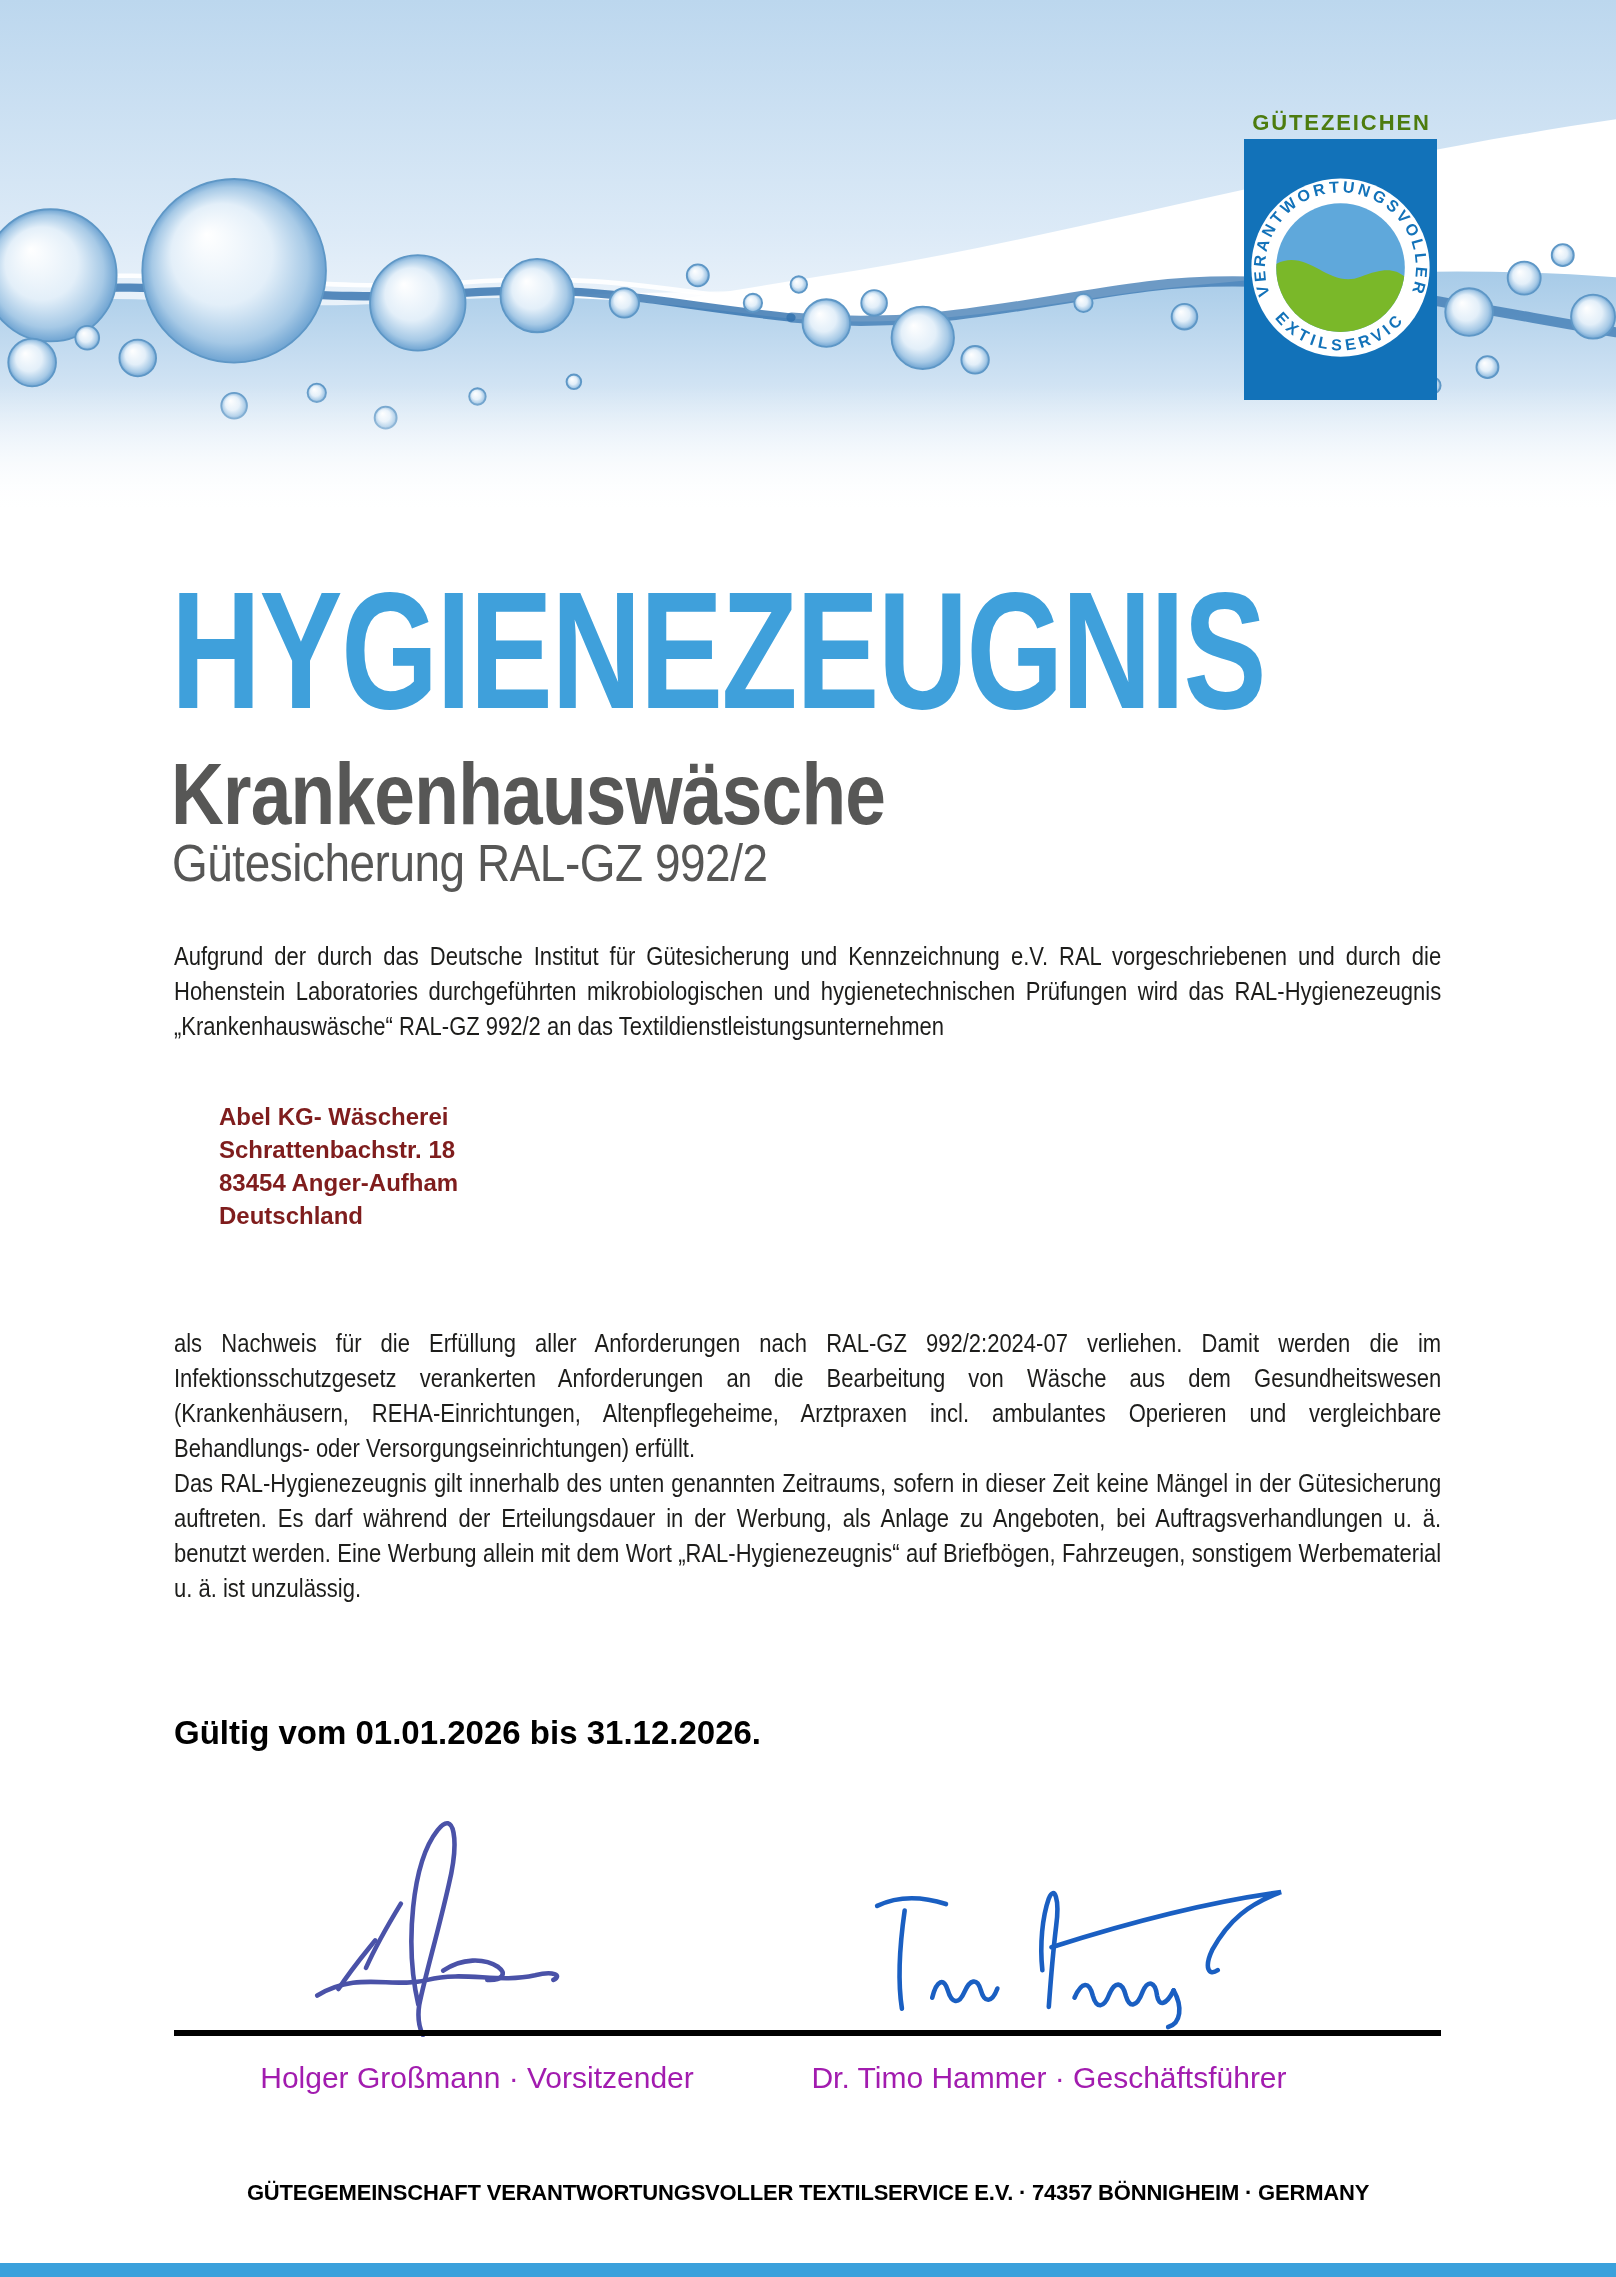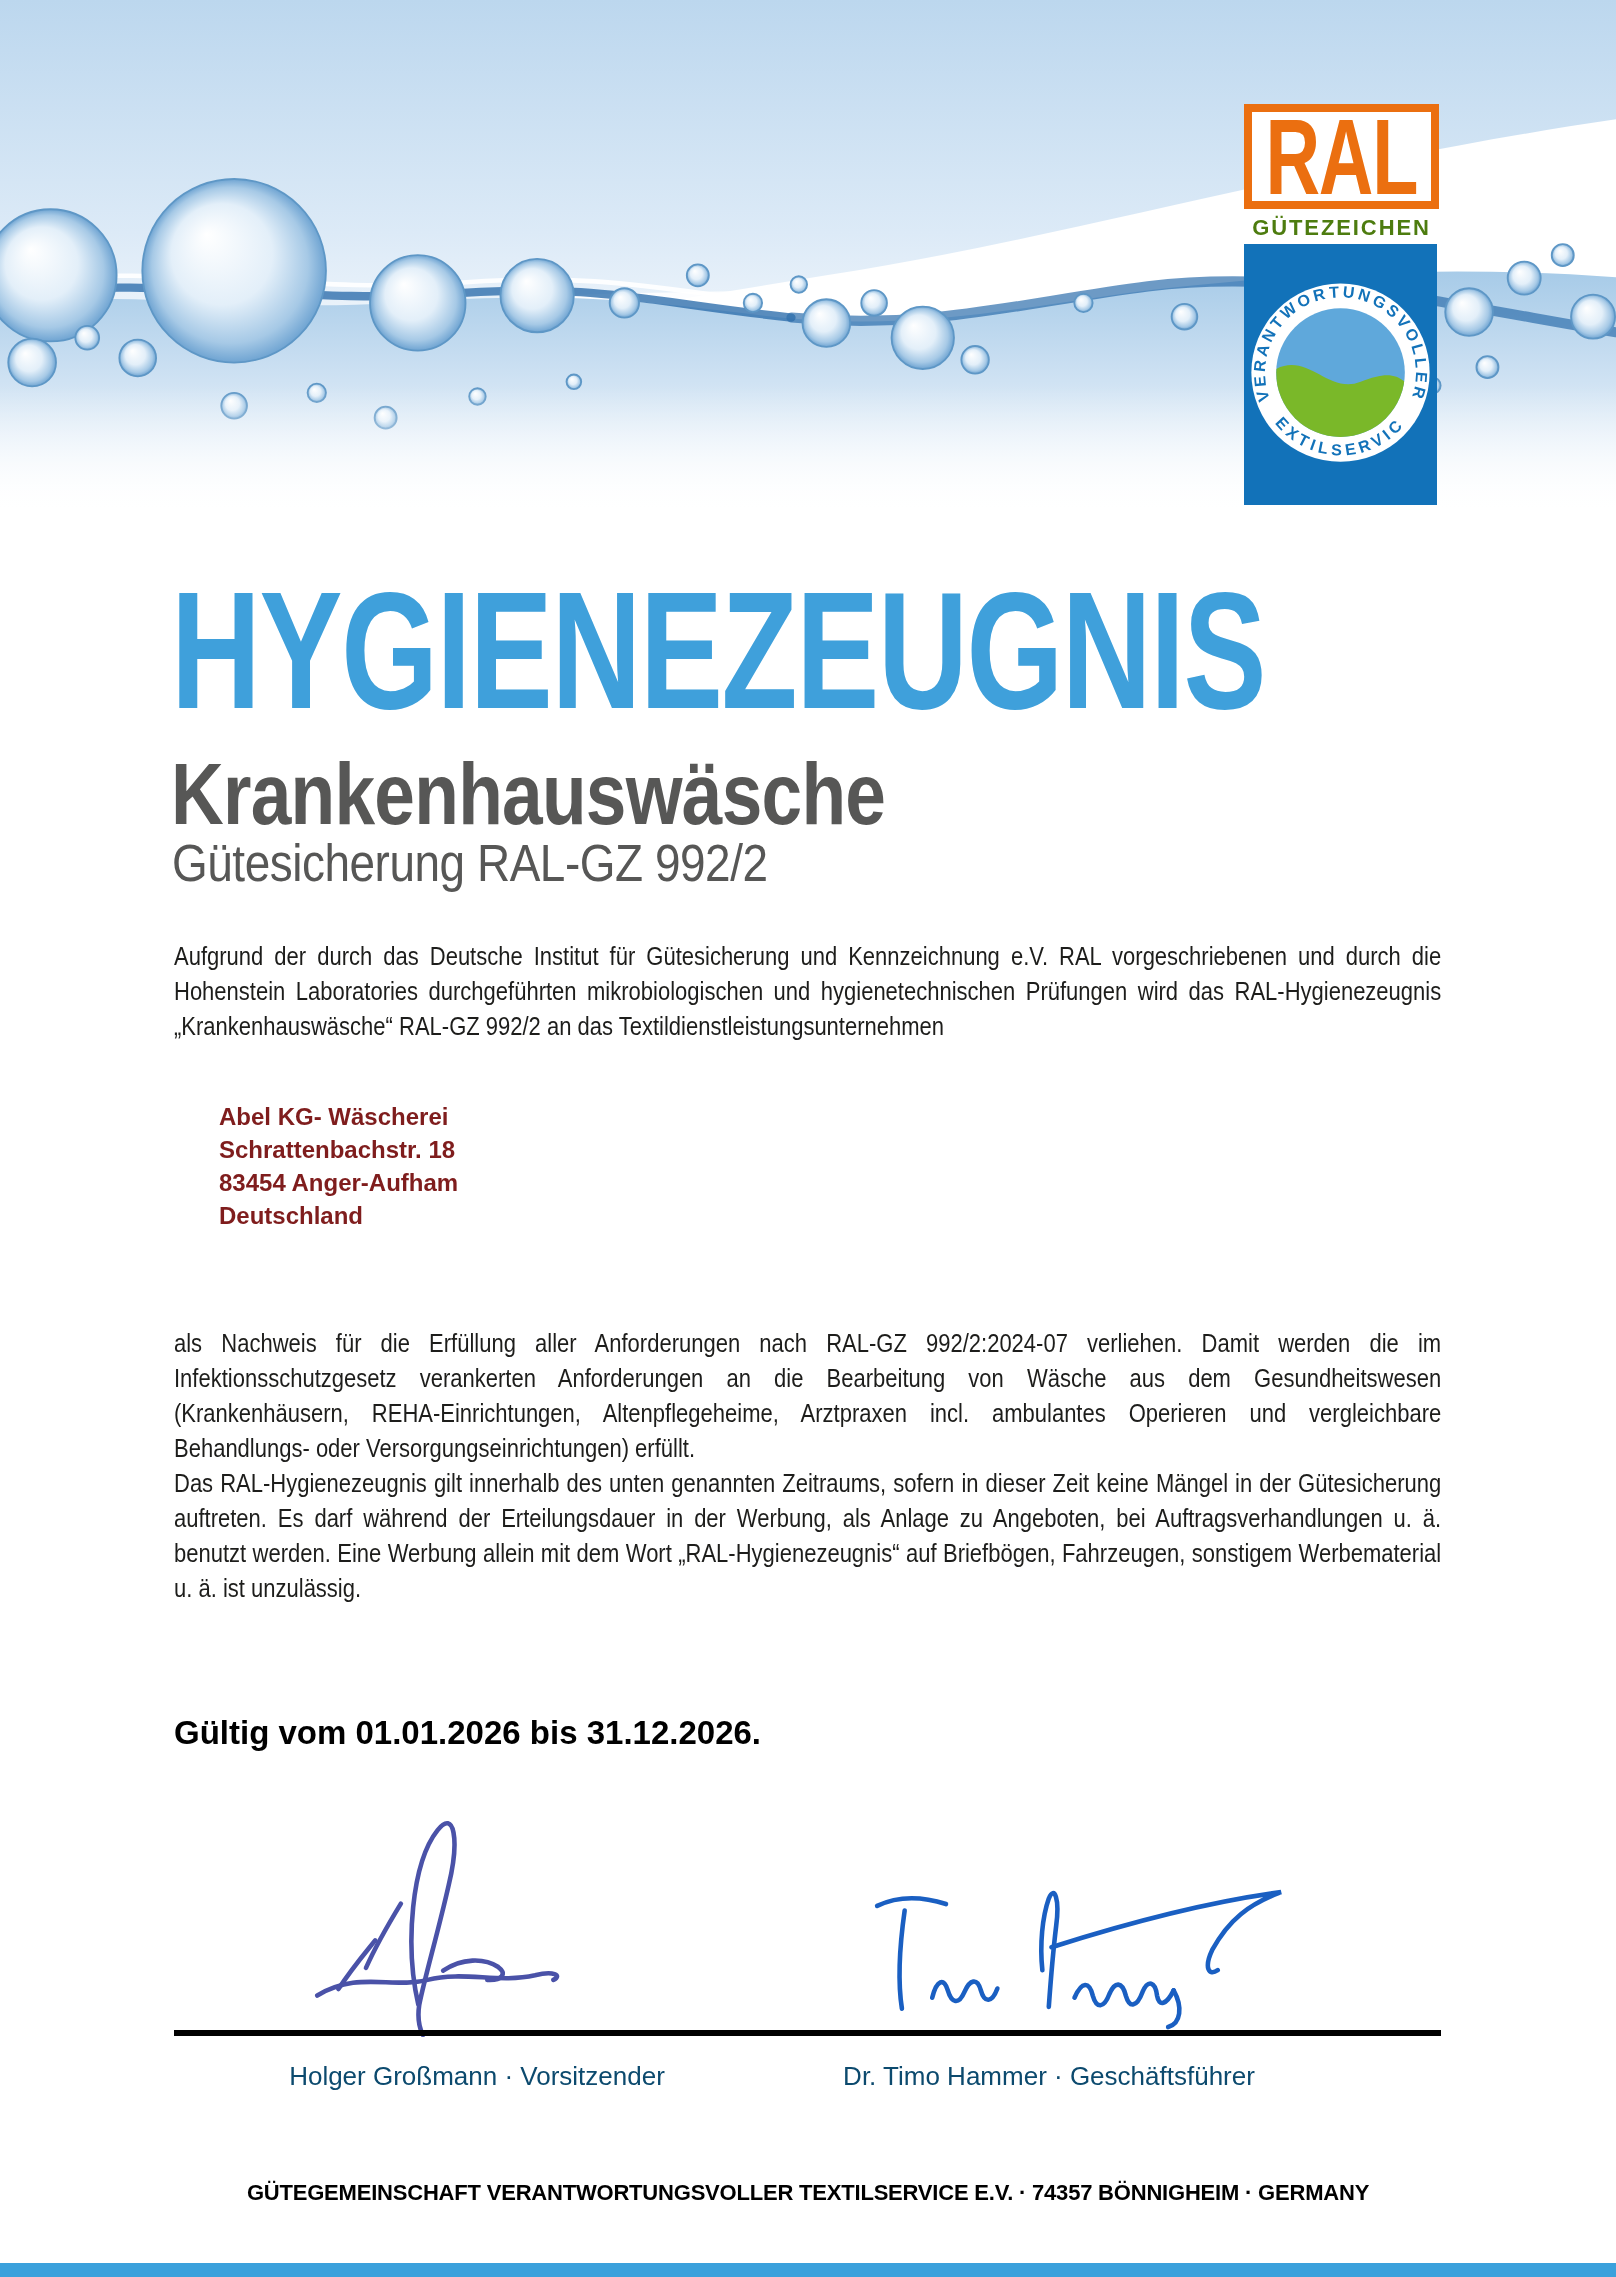--- a/index.html
+++ b/index.html
@@ -70,21 +70,21 @@
   }
 
   .sig{position:absolute;}
   .sig-left{left:230px;top:1807px;}
   .sig-right{left:845px;top:1869px;}
 
   .sig-rule{position:absolute;left:174px;top:2030px;width:1267px;height:5.5px;background:#000;}
 
   .sig-name{
     position:absolute;top:2061px;width:606px;text-align:center;
-    font-size:26px;color:#0c4a6e;
+    font-size:30px;color:#a21caf;
   }
   .sig-name.left{left:174px;}
   .sig-name.right{left:746px;}
 
   .footer-line{
     position:absolute;left:0;top:2180px;width:1616px;text-align:center;
     font-weight:bold;font-size:22px;letter-spacing:-0.2px;color:#000;
   }
   .bottom-bar{position:absolute;left:0;bottom:0;width:1616px;height:13.8px;background:#3BA1DC;}
 </style>
@@ -152,23 +152,20 @@
       <circle cx="255" cy="442" r="14" fill="url(#gBub)"></circle>
       <circle cx="345" cy="428" r="10" fill="url(#gBub)"></circle>
       <circle cx="420" cy="455" r="12" fill="url(#gBub)"></circle>
       <circle cx="520" cy="432" r="9" fill="url(#gBub)"></circle>
       <circle cx="625" cy="416" r="8" fill="url(#gBub)"></circle>
     </g>
     <rect x="0" y="420" width="1760" height="140" fill="url(#gFade)"></rect>
   </svg>
 
   <div class="logo">
-    <div class="ral-box">
-      <span class="ral-text">RAL</span>
-    </div>
     <div class="gz-text">GÜTEZEICHEN</div>
     <svg class="seal" width="193" height="261" viewBox="0 0 210 284" aria-hidden="true">
       <defs>
         <clipPath id="sealClip">
             <circle cx="105" cy="140" r="70"></circle>
           </clipPath>
         <path id="arcTop" d="M 27.9 168 A 82 82 0 1 1 182.1 168" fill="none"></path>
         <path id="arcBottom" d="M 31.3 191.7 A 90 90 0 0 0 178.7 191.7" fill="none"></path>
       </defs>
       <rect x="0" y="0" width="210" height="284" fill="#1272B9"></rect>

